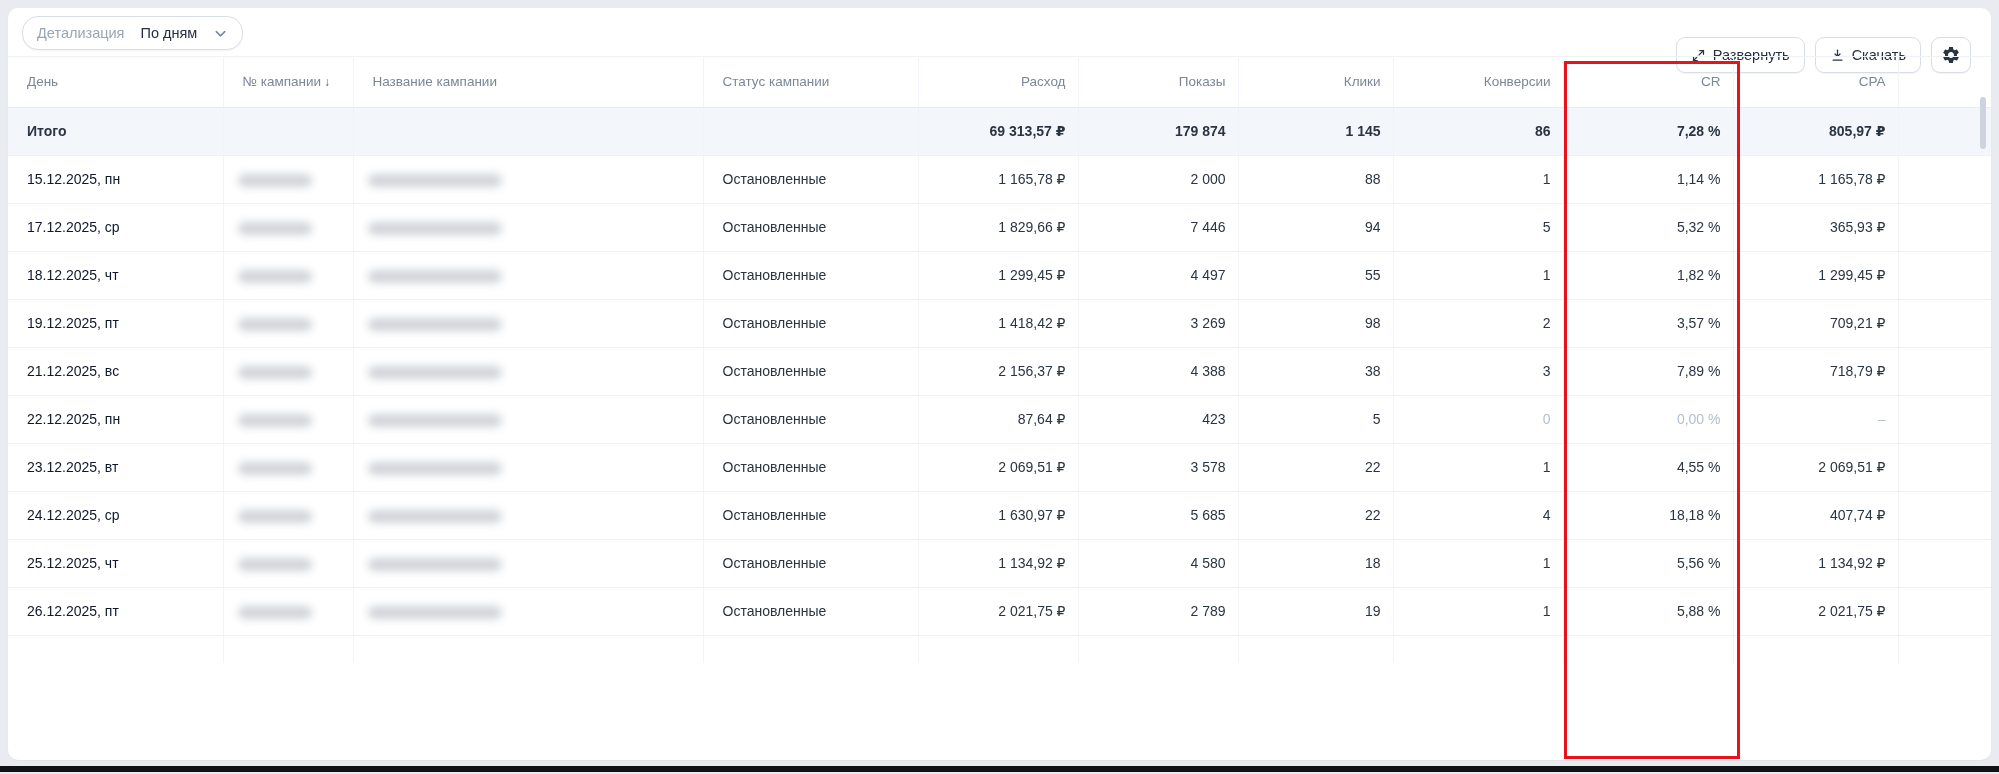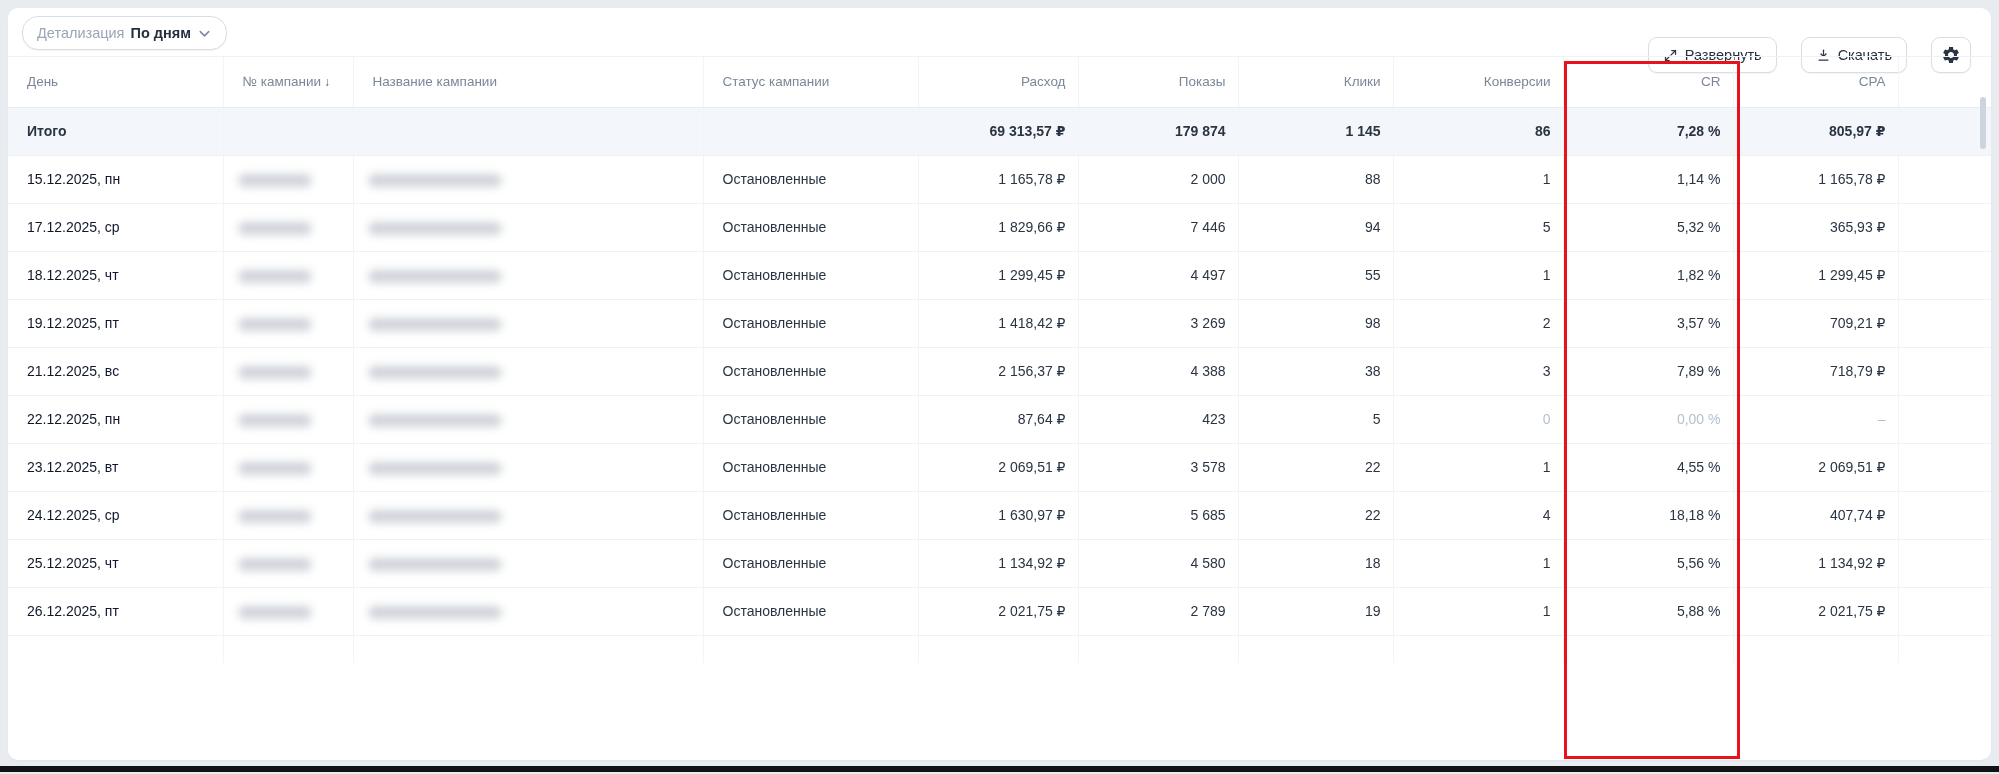--- a/index.html
+++ b/index.html
@@ -24,24 +24,24 @@
     justify-content: space-between; padding: 2px 20px 0 14px;
   }
   .btn {
     display: inline-flex; align-items: center; gap: 7px;
     background: #fff; border: 1px solid #d9dee5; border-radius: 9px;
     height: 36px; padding: 0 14px; font-size: 14.5px; font-weight: 500;
     color: #242f40; cursor: pointer;
     box-shadow: 0 1px 1px rgba(30,40,60,.05);
     font-family: inherit;
   }
-  .detail-btn { border-radius: 16px; height: 34px; gap: 6px; }
+  .detail-btn { border-radius: 16px; height: 34px; gap: 16px; }
   .detail-btn .lbl { color: #9aa5b6; font-weight: 400; }
-  .detail-btn .val { color: #242f40; font-weight: 700; }
-  .toolbar-right { display: flex; align-items: center; gap: 24px; margin-top: 44px; }
+  .detail-btn .val { color: #242f40; font-weight: 400; }
+  .toolbar-right { display: flex; align-items: center; gap: 10px; margin-top: 44px; }
   .icon-btn { width: 40px; justify-content: center; padding: 0; }
   .btn svg { flex: 0 0 auto; }
   
   .table-wrap { position: relative; border-top: 1px solid #eef1f5; }
   table { width: 100%; border-collapse: collapse; table-layout: fixed; }
   th {
     height: 50px; font-size: 13.5px; font-weight: 400; color: #7b8798;
     border-bottom: 1px solid #e9edf2; border-left: 1px solid #f1f4f8;
     vertical-align: middle; white-space: nowrap;
   }

